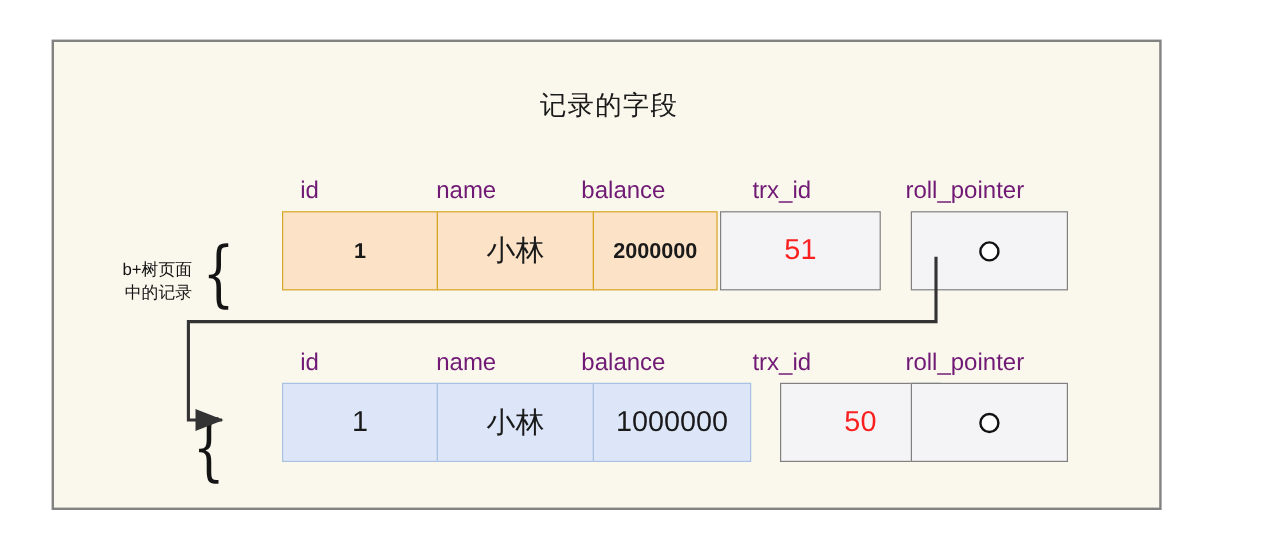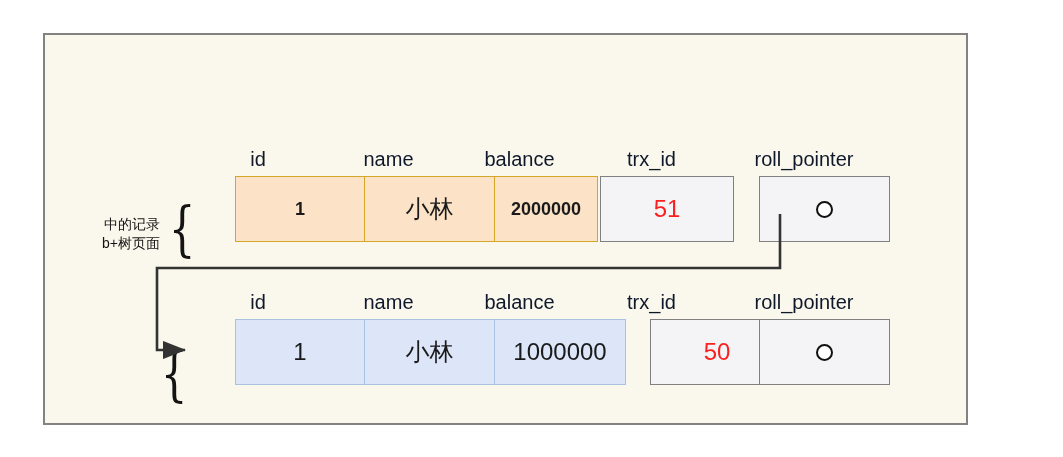--- a/index.html
+++ b/index.html
@@ -47,21 +47,21 @@
 
   .header-row {
     position: relative;
     height: 32px;
   }
   .header-cell {
     position: absolute;
     top: 0;
     text-align: center;
     font-size: 20px;
-    color: #0f172a;
+    color: #701a75;
     line-height: 30px;
     white-space: nowrap;
   }
   .data-row {
     position: relative;
     height: 66px;
   }
   .data-cell {
     position: absolute;
     top: 0;
@@ -134,20 +134,21 @@
     pointer-events: none;
   }
 </style>
 </head>
 <body>
 
 <div id="canvas">
 
   <div id="panel">
 
+    <div id="diagram-title">记录的字段</div>
 
     <div class="table-block" id="table-record">
       <div class="header-row">
         <div class="header-cell" style="left:0px;width:130px;">id</div>
         <div class="header-cell" style="left:130px;width:131px;">name</div>
         <div class="header-cell" style="left:261px;width:131px;">balance</div>
         <div class="header-cell" style="left:392px;width:133px;">trx_id</div>
         <div class="header-cell" style="left:525px;width:172px;">roll_pointer</div>
       </div>
       <div class="data-row">
@@ -174,22 +175,22 @@
         <div class="data-cell cell-blue" style="left:171px;width:131px;">小林</div>
         <div class="data-cell cell-blue" style="left:301px;width:132px;text-align:right;">1000000</div>
         <div class="data-cell cell-gray trx" style="left:457px;width:134px;">50</div>
         <div class="data-cell cell-gray" style="left:566px;width:131px;">
           <span class="pointer-dot"></span>
         </div>
       </div>
     </div>
 
     <div class="side-label" id="label-btree">
+      <div>b+树页面</div>
       <div>中的记录</div>
-      <div>b+树页面</div>
     </div>
     <div class="brace" id="brace-btree">{</div>
 
     <div class="brace" id="brace-undo">{</div>
 
   </div>
 
   <svg id="connector" viewBox="0 0 1063 457" xmlns="http://www.w3.org/2000/svg">
     <defs>
       <marker id="arrowhead" markerWidth="9" markerHeight="7" refX="8.5" refY="3.5" orient="auto">

